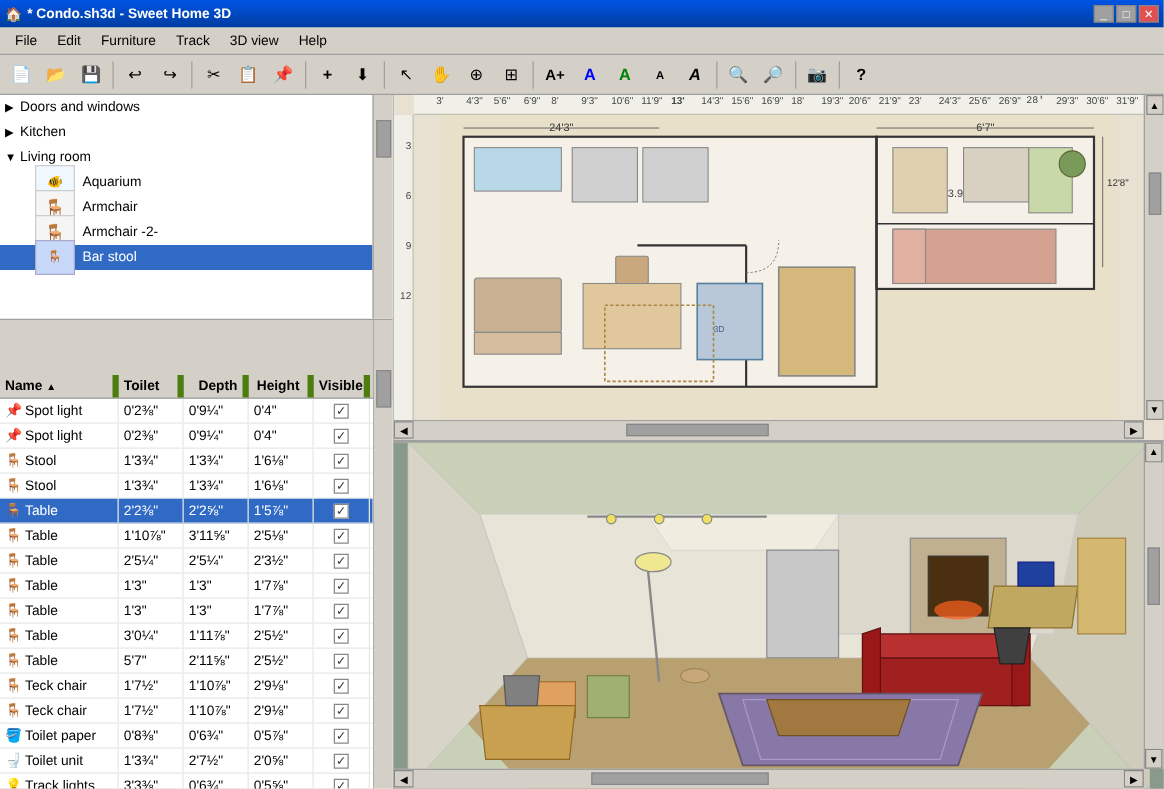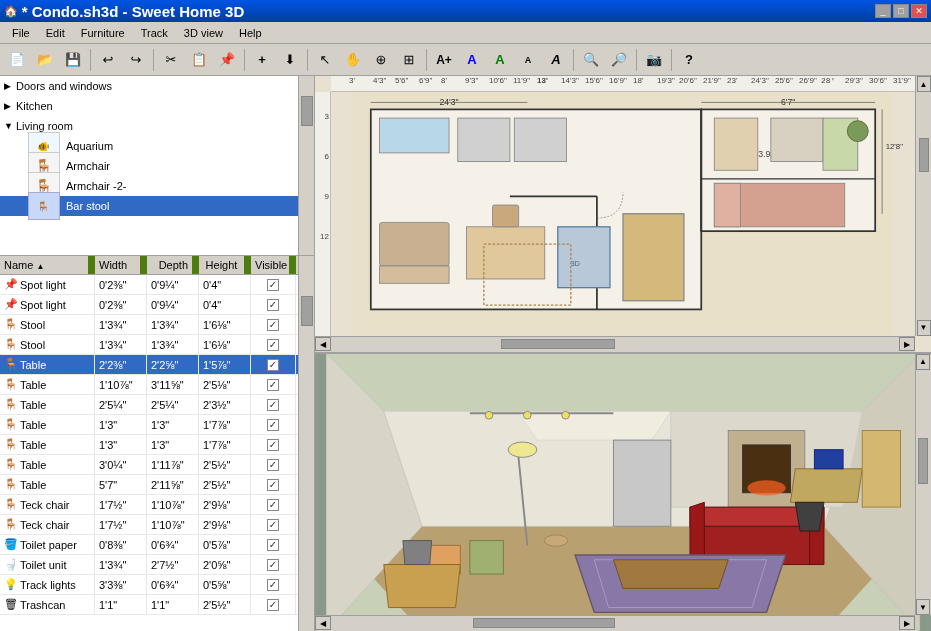--- a/index.html
+++ b/index.html
@@ -9,21 +9,21 @@
     .title-bar {
       background: linear-gradient(to bottom, #0054e3, #003da0);
       color: white;
       height: 22px;
       display: flex;
       align-items: center;
       padding: 0 4px;
       justify-content: space-between;
     }
     .title-bar-left { display: flex; align-items: center; gap: 4px; }
-    .title-bar-title { font-size: 15px; font-weight: bold; }
+    .title-bar-title { font-size: 11px; font-weight: bold; }
     .title-bar-controls { display: flex; gap: 2px; }
     .tb-btn {
       width: 16px; height: 14px; background: #c0c0c0;
       border: 1px solid #888; cursor: pointer; font-size: 9px;
       display: flex; align-items: center; justify-content: center;
     }
     .tb-btn.close { background: #e05050; }
     .tb-btn.maximize { background: #a0a0a0; }
     .tb-btn.minimize { background: #a0a0a0; }
 
@@ -103,27 +103,28 @@
     .tree-label { font-size: 11px; }
     .sub-item { padding-left: 28px; }
     .table-header {
       display: flex;
       background: #d4d0c8;
       border-bottom: 1px solid #a0a0a0;
       position: sticky; top: 0;
     }
     .th {
       padding: 3px 4px;
-      border-right: 7px solid #4d7c0f;
+      border-right: 5px solid #4d7c0f;
       font-size: 11px;
-      font-weight: normal;
+      font-weight: bold;
       cursor: pointer;
       user-select: none;
       white-space: nowrap;
       overflow: hidden;
+      margin-top: 44px;
     }
     .th.name-col { width: 95px; }
     .th.w-col { width: 52px; }
     .th.d-col { width: 52px; text-align: right; }
     .th.h-col { width: 52px; text-align: center; }
     .th.v-col { width: 45px; }
     .sort-arrow { font-size: 8px; }
 
     .table-body { overflow-y: auto; height: calc(100% - 24px); }
     .table-row {
@@ -327,21 +328,21 @@
 
       <div class="tree-scrollbar">
         <div style="width:12px;height:30px;background:#a0a0a0;border:1px solid #888;margin:2px auto;margin-top:20px;"></div>
       </div>
     </div>
 
     <div class="left-panel-bottom">
 
       <div class="table-header">
         <div class="th name-col">Name <span class="sort-arrow">▲</span></div>
-        <div class="th w-col">Width</div>
+        <div class="th w-col">Toilet</div>
         <div class="th d-col">Depth</div>
         <div class="th h-col">Height</div>
         <div class="th v-col">Visible</div>
       </div>
 
       <div class="table-body" style="padding-right:16px;">
 
       <div class="table-row">
     <div class="td name-col">
       <span class="row-icon" style="font-size:11px;">📌</span>

